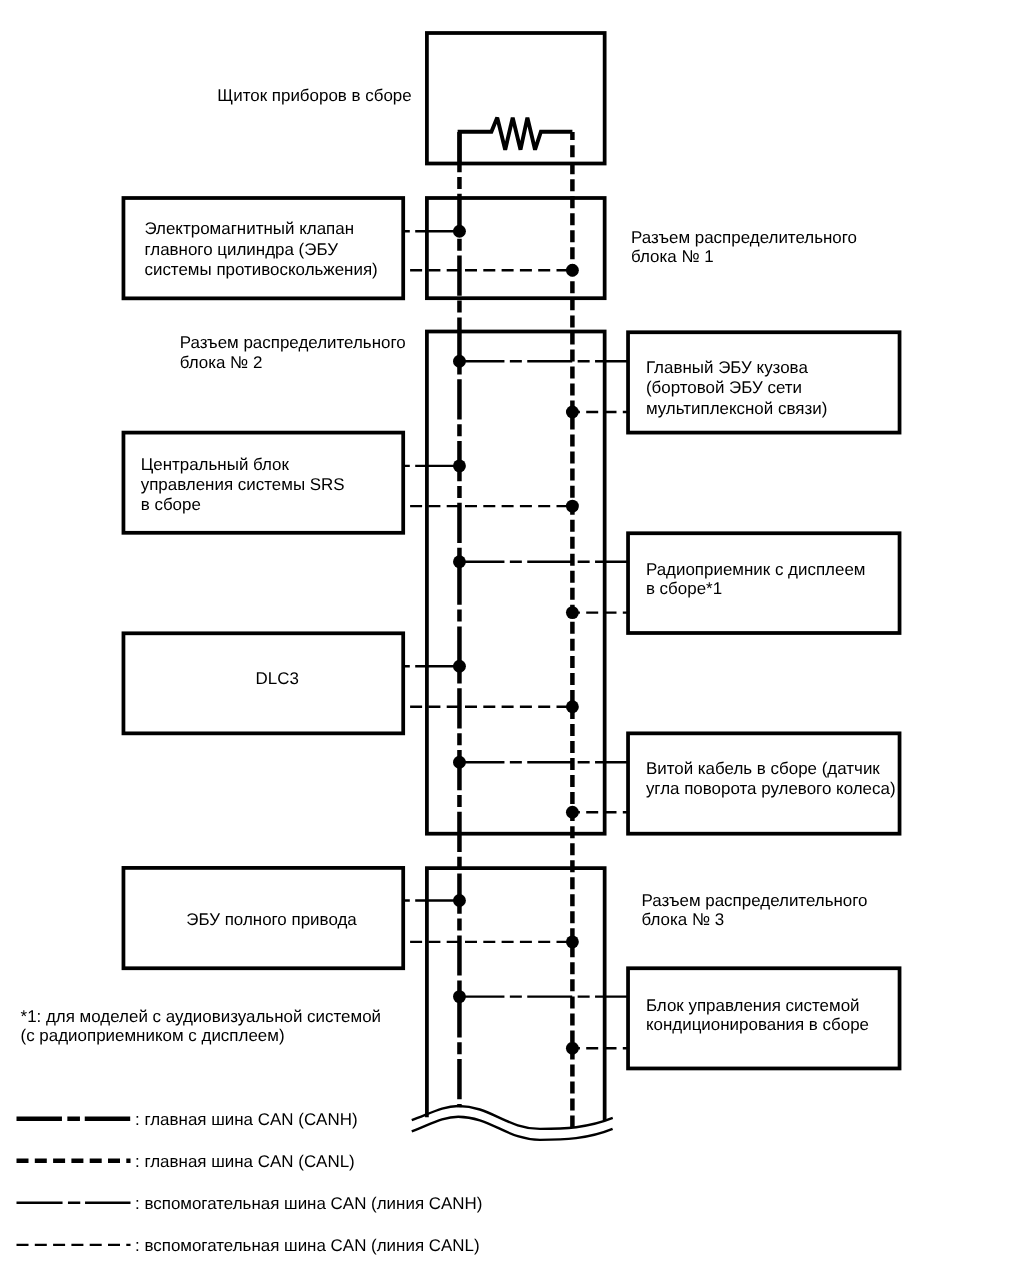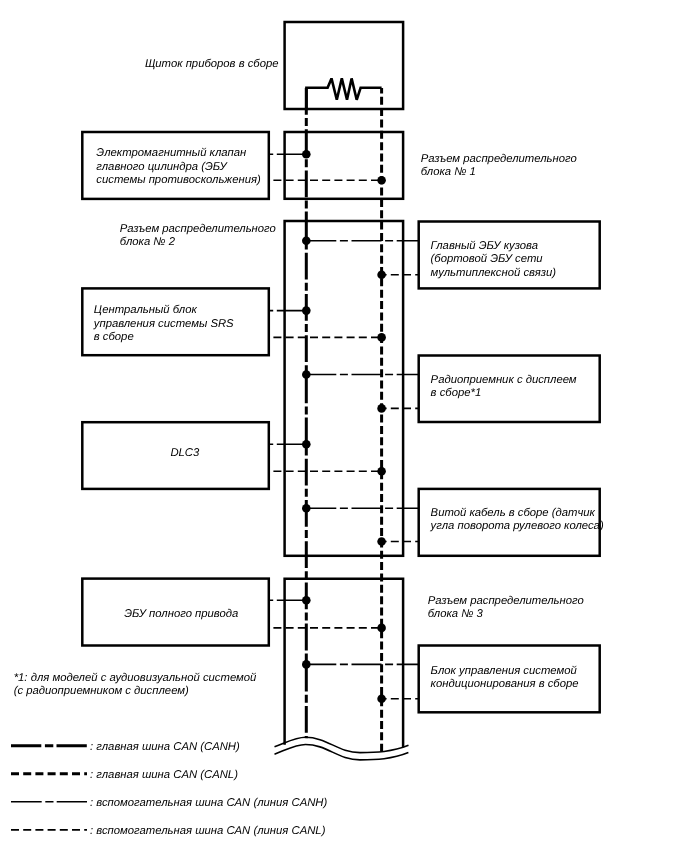--- a/index.html
+++ b/index.html
@@ -1,18 +1,18 @@
 <!DOCTYPE html>
 <html><head>
 <meta charset="utf-8">
 <style>
   html,body{margin:0;padding:0;background:#ffffff;}
   body{width:688px;height:852px;overflow:hidden;
        font-family:"Liberation Sans",sans-serif;}
-  #root{position:relative;width:688px;height:852px;background:#fff;font-style:italic;}
+  #root{position:relative;width:688px;height:852px;background:#fff;}
   svg#diagram{position:absolute;left:0;top:0;display:block;}
   .bx{fill:none;stroke:#000;stroke-width:2.5;}
   .solid{fill:none;stroke:#000;stroke-width:2.6;stroke-linejoin:miter;stroke-miterlimit:1.9;}
   
   .mh{fill:none;stroke:#000;stroke-width:3;stroke-dasharray:26.8 3.2 8 3.2;}
   .ml{fill:none;stroke:#000;stroke-width:3;stroke-dasharray:8 3.35;stroke-dashoffset:2.6;}
   
   .sh{fill:none;stroke:#000;stroke-width:1.6;stroke-dasharray:30 3.6 8 3.6;}
   .shL{stroke-dashoffset:37.2;}
   .sl{fill:none;stroke:#000;stroke-width:1.6;stroke-dasharray:8 4.2;}

